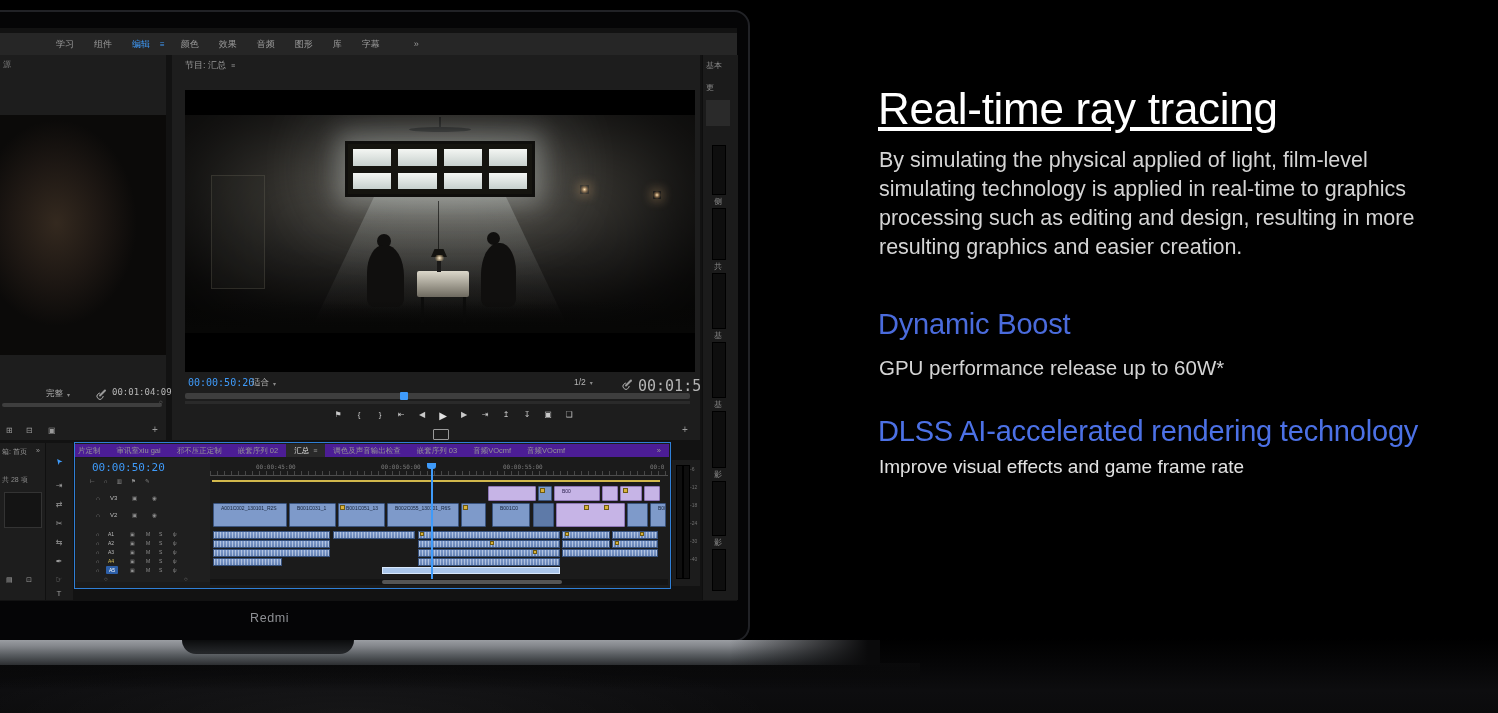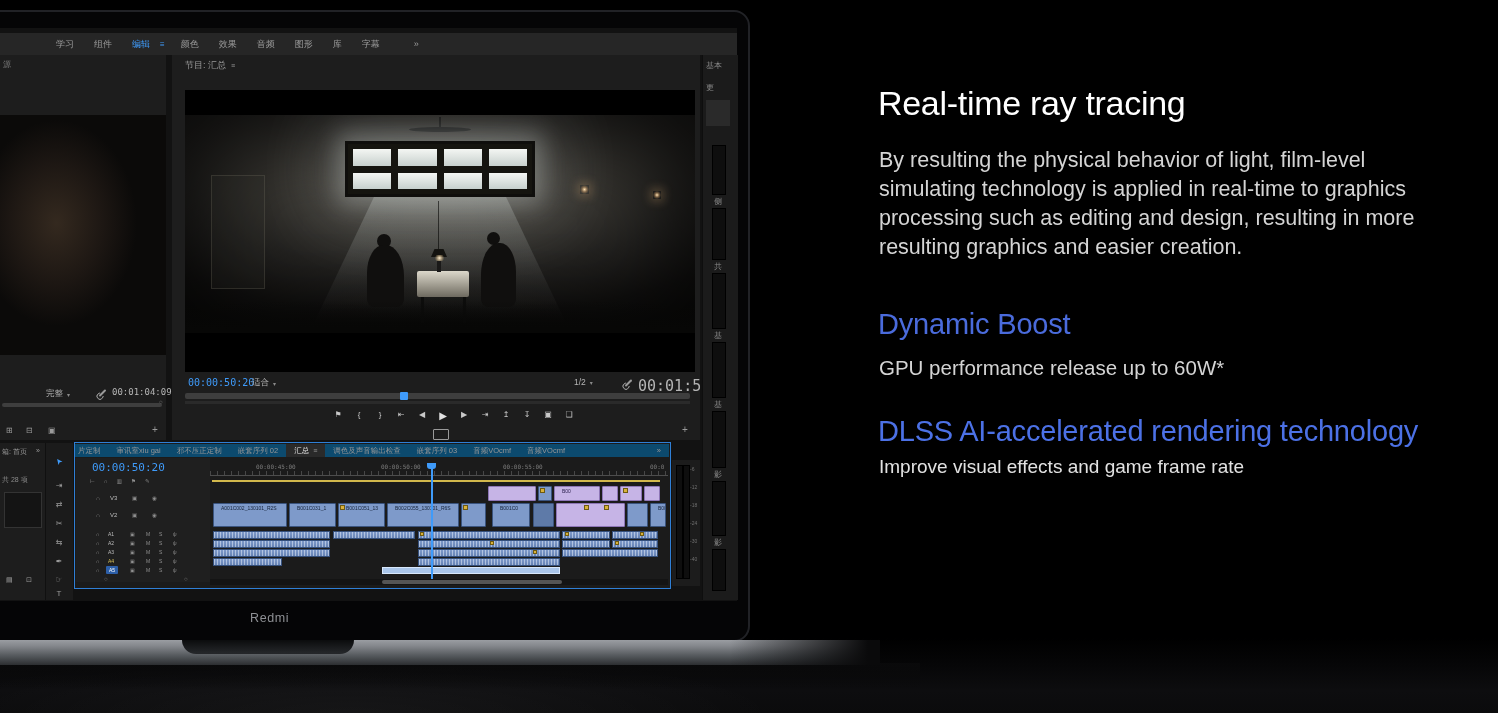--- a/index.html
+++ b/index.html
@@ -63,21 +63,21 @@
   .wall-light{background:radial-gradient(circle,#ffdfae 0,rgba(255,190,120,.35) 40%,transparent 72%);box-shadow:0 0 10px 3px rgba(255,200,130,.22);}
   .fig{background:#100f0e;}
   .sc-table{left:232px;top:156px;width:52px;height:26px;background:linear-gradient(180deg,#dcd8cb,#9a968a 60%,#6e6a60);border-radius:2px;}
   .sc-leg{width:3px;height:26px;background:#0d0d0c;}
   .sc-floor{left:0;top:186px;width:510px;height:32px;background:linear-gradient(transparent,#070706 90%);}
   
   .face{left:0;top:115px;width:166px;height:240px;
     background:radial-gradient(62% 55% at 34% 45%, #34291f 0%, #1d1713 45%, #0b0a09 78%);}
   
   .tl-border{left:74px;top:442px;width:597px;height:147px;border:1px solid #2f7fd6;background:#1b1b1b;box-sizing:border-box;}
-  .tl-tabs{left:75px;top:444px;width:594px;height:13px;background:#0c4a6e;display:flex;align-items:center;overflow:hidden;}
+  .tl-tabs{left:75px;top:444px;width:594px;height:13px;background:#4c1d95;display:flex;align-items:center;overflow:hidden;}
   .tl-tab{font-size:7.5px;color:#969696;padding:0 8px;white-space:nowrap;}
   .tl-tab.first{max-width:30px;overflow:hidden;padding-left:3px;}
   .tl-tab.active{color:#e8e8e8;background:#2a2a2a;height:100%;display:flex;align-items:center;gap:4px;}
   .tl-head{left:76px;top:458px;width:134px;height:124px;background:#1f1f1f;}
   .trklbl{font-size:6px;color:#bdbdbd;}
   .trkico{font-size:5.5px;color:#8f8f8f;}
   .ruler{left:210px;top:462px;width:458px;height:13px;border-bottom:1px solid #4d4d4d;
     background:repeating-linear-gradient(90deg,#474747 0 1px,transparent 1px 7px);background-position:0 bottom;background-size:100% 4px;background-repeat:no-repeat;}
   .rlbl{position:absolute;font-size:6px;color:#7d7d7d;white-space:nowrap;font-family:"DejaVu Sans Mono",monospace;}
   .workarea{left:212px;top:480px;width:448px;height:1.5px;background:#d2b84c;}
@@ -91,21 +91,21 @@
   .fxdot{position:absolute;width:5px;height:5px;background:#d9b23c;border:1px solid #6e5a10;box-sizing:border-box;}
   .playhead-line{left:431px;top:463px;width:1.5px;height:116px;background:#3f9bfa;}
   .playhead-cap{left:427px;top:463px;width:9px;height:6px;background:#3f9bfa;border-radius:0 0 3px 3px;}
   .meterbar{background:#0e0e0e;border:1px solid #000;}
   .mlabel{position:absolute;font-size:5px;color:#6f6f6f;}
   .rail{left:702px;top:55px;width:35px;height:545px;background:#1b1b1b;border-left:1px solid #0e0e0e;}
   .rail-ch{font-size:8px;color:#8a8a8a;}
   .tool{font-size:8px;color:#9a9a9a;position:absolute;left:52px;width:14px;text-align:center;}
   .tool.sel{color:#3f9bfa;transform:rotate(-128deg);}
   
-  .mk-h1{left:878px;top:84px;font-size:34px;color:#fff;letter-spacing:-.3px;}
+  .mk-h1{left:878px;top:84px;font-size:44px;color:#fff;letter-spacing:-.3px;text-decoration:underline;}
   .mk-line{position:absolute;left:879px;font-size:21.5px;color:#d4d4d4;white-space:nowrap;}
   .mk-h2{font-size:29px;letter-spacing:-.2px;}
   .blue1{color:#4a6bdc;}
   .blue2{color:#4c71e6;}
   .mk-p2{left:879px;top:356px;font-size:20.5px;color:#d4d4d4;}
   .mk-p3{left:879px;top:456px;font-size:19px;color:#e2e2e2;}
 </style>
 </head>
 <body>
 
@@ -411,21 +411,21 @@
       <span class="mlabel" style="left:18px;top:24px;">-12</span>
       <span class="mlabel" style="left:18px;top:42px;">-18</span>
       <span class="mlabel" style="left:18px;top:60px;">-24</span>
       <span class="mlabel" style="left:18px;top:78px;">-30</span>
       <span class="mlabel" style="left:18px;top:96px;">-40</span>
     </div>
   </div>
 
   <div>
     <h1 class="abs mk-h1" style="margin:0;font-weight:400;">Real-time ray tracing</h1>
-    <div class="mk-line" style="top:148px;">By resulting the physical behavior of light, film-level</div>
+    <div class="mk-line" style="top:148px;">By simulating the physical applied of light, film-level</div>
     <div class="mk-line" style="top:177px;">simulating technology is applied in real-time to graphics</div>
     <div class="mk-line" style="top:206px;">processing such as editing and design, resulting in more</div>
     <div class="mk-line" style="top:235px;">resulting graphics and easier creation.</div>
     <h2 class="abs mk-h2 blue1" style="left:878px;top:308px;margin:0;font-weight:400;">Dynamic Boost</h2>
     <div class="abs mk-p2">GPU performance release up to 60W*</div>
     <h2 class="abs mk-h2 blue2" style="left:878px;top:415px;margin:0;font-weight:400;">DLSS AI-accelerated rendering technology</h2>
     <div class="abs mk-p3">Improve visual effects and game frame rate</div>
   </div>
 
 </div>

